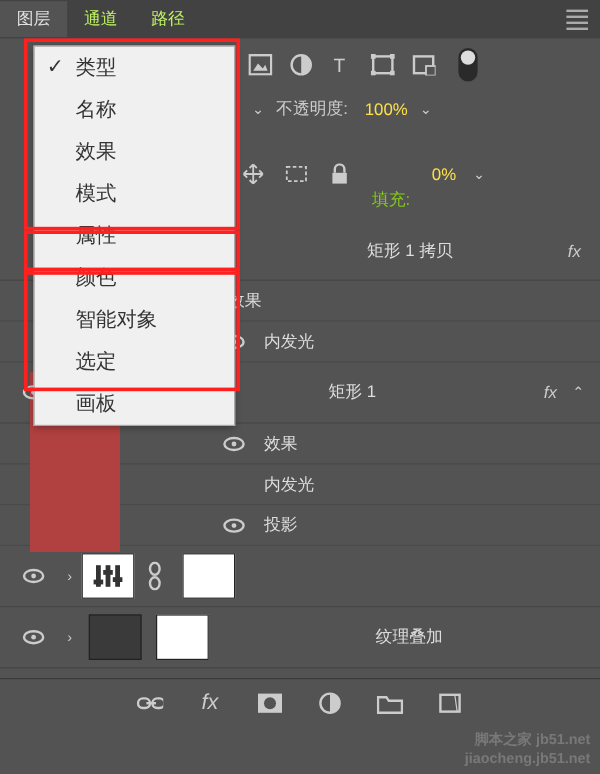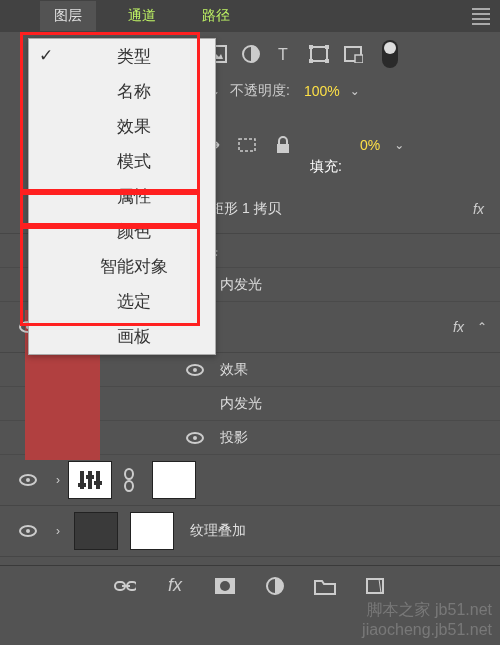--- a/index.html
+++ b/index.html
@@ -1,61 +1,61 @@
 <!DOCTYPE html>
 <html><head>
 <meta charset="utf-8">
 <style>
 * { margin: 0; padding: 0; box-sizing: border-box; font-family: "Microsoft YaHei", sans-serif; }
 body { background: #535353; width: 500px; height: 645px; overflow: hidden; position: relative; }
 .panel { background: #535353; color: #ccc; font-size: 14px; }
-.tabs { display: flex; align-items: center; background: #424242; height: 32px; padding-left: 40px; gap: 18px; }
+.tabs { display: flex; align-items: center; background: #424242; height: 32px; gap: 0; }
 .tab { padding: 6px 14px; color: #bef264; cursor: pointer; }
 .tab.active { background: #535353; color: #e0e0e0; }
 .menu-icon { margin-left: auto; margin-right: 10px; width: 18px; display: flex; flex-direction: column; gap: 3px; }
 .menu-icon span { height: 2px; background: #aaa; }
 .filter-row { display: flex; align-items: center; padding: 8px 6px; gap: 12px; margin-left: 200px; }
 .ficon { width: 22px; height: 22px; display: flex; align-items: center; justify-content: center; color: #ccc; cursor: pointer; }
 .toggle { width: 16px; height: 28px; background: #2a2a2a; border-radius: 8px; position: relative; margin-left: 6px; }
 .toggle::after { content: ""; position: absolute; top: 2px; left: 2px; width: 12px; height: 12px; background: #ddd; border-radius: 50%; }
 .blend-row { display: flex; align-items: center; padding: 6px 10px; gap: 10px; margin-left: 200px; }
 .dropdown-arrow { color: #ccc; font-size: 12px; }
 .opacity-label { color: #ccc; }
 .opacity-val { color: #fde047; margin-left: 4px; }
 .lock-row { display: flex; align-items: center; padding: 8px 10px; gap: 14px; margin-left: 190px; }
-.fill-label { color: #ffffff; margin-left: 2px; margin-top: 44px; }
+.fill-label { color: #84cc16; margin-left: 2px; margin-top: 44px; }
 .layers { padding: 0; }
 .layer-row { display: flex; align-items: center; padding: 6px 8px; border-bottom: 1px solid #464646; min-height: 50px; }
 .vis { width: 40px; display: flex; justify-content: center; }
 .eye { width: 18px; height: 12px; border: 2px solid #ccc; border-radius: 60% 60% 60% 60%; position: relative; }
 .eye::after { content: ""; position: absolute; top: 2px; left: 5px; width: 4px; height: 4px; background: #ccc; border-radius: 50%; }
 .expand { width: 20px; color: #ccc; font-size: 12px; text-align: center; }
 .thumb { width: 44px; height: 38px; background: #fff; border: 1px solid #222; margin: 0 6px; position: relative; }
 .thumb.dark { background: #3a3a3a; }
 .shape-badge { position: absolute; bottom: -4px; right: -4px; width: 20px; height: 20px; border: 1px solid #888; background: #535353; }
-.layer-name { color: #ddd; flex: 1; margin-left: 10px; }
+.layer-name { color: #ddd; flex: 1; margin-left: 10px; text-align: center; }
 .fx-badge { color: #ccc; font-style: italic; margin-right: 8px; }
 .sub-row { display: flex; align-items: center; padding: 4px 8px 4px 180px; min-height: 34px; border-bottom: 1px solid #4a4a4a; }
 .sub-row .vis { width: 30px; }
 .sub-label { color: #ddd; margin-left: 10px; }
 .red-strip { position: absolute; left: 25px; top: 310px; width: 75px; height: 150px; background: #b14040; z-index: 0; }
 .adj-icon { width: 44px; height: 38px; background: #fff; border: 1px solid #222; display: flex; align-items: center; justify-content: center; }
 .filter-dropdown {
-  position: absolute; left: 28px; top: 38px; width: 188px; background: #f0f0f0;
-  z-index: 10; border: 1px solid #aaa; box-shadow: 0 2px 6px rgba(0,0,0,.3); text-align: center;
+  position: absolute; left: 28px; top: 38px; width: 168px; background: #f0f0f0;
+  z-index: 10; border: 1px solid #aaa; box-shadow: 0 2px 6px rgba(0,0,0,.3);
 }
 .filter-dropdown .item { padding: 6px 10px 6px 34px; color: #333; font-size: 17px; position: relative; cursor: pointer; }
 .filter-dropdown .item.checked::before { content: "✓"; position: absolute; left: 10px; color: #333; }
 .highlight-box { position: absolute; border: 3px solid #ff2020; z-index: 20; pointer-events: none; }
 .hl1 { left: 20px; top: 32px; width: 180px; height: 160px; }
 .hl2 { left: 20px; top: 192px; width: 180px; height: 34px; }
 .hl3 { left: 20px; top: 226px; width: 180px; height: 100px; }
 .bottom-bar { position: absolute; bottom: 40px; left: 0; right: 0; height: 40px; display: flex; align-items: center; justify-content: center; gap: 28px; background: #535353; border-top: 1px solid #3a3a3a; }
 .bicon { width: 22px; height: 22px; display: flex; align-items: center; justify-content: center; color: #ccc; cursor: pointer; }
-.watermark { position: absolute; bottom: 6px; right: 8px; color: #888; font-size: 16px; opacity: .7; text-align: right; }
+.watermark { position: absolute; bottom: 6px; right: 8px; color: #888; font-size: 12px; opacity: .7; text-align: right; font-weight: bold; }
 svg { display: block; }
 </style>
 </head>
 <body>
 
 <div class="panel">
 
   <div class="tabs">
     <div class="tab active">图层</div>
     <div class="tab">通道</div>

